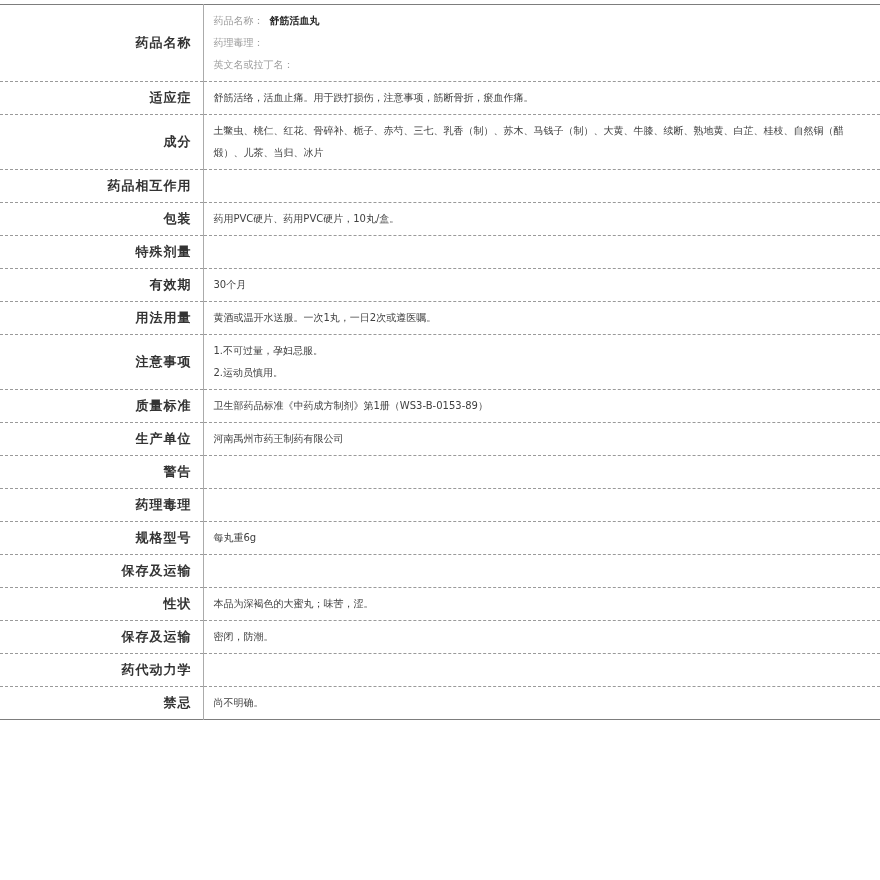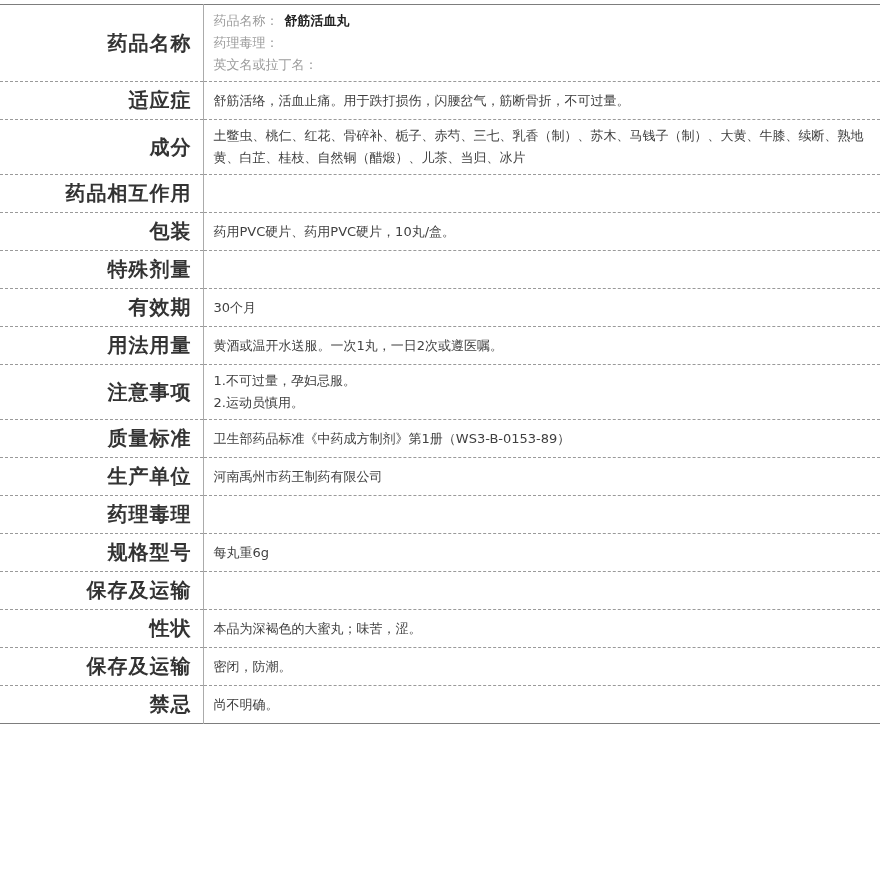--- a/index.html
+++ b/index.html
@@ -27,30 +27,30 @@
   table.drug-table col.c-label { width: 203px; }
   table.drug-table tr:not(:first-child) th,
   table.drug-table tr:not(:first-child) td {
     border-top: 1px dashed #9a9a9a;
   }
   th.label-cell {
     border-right: 1px solid #ababab;
     text-align: right;
     vertical-align: middle;
     padding: 5px 11px 5px 0;
-    font-size: 20px;
+    font-size: 13px;
     font-weight: bold;
     color: #333333;
     letter-spacing: 1px;
     height: 22px;
   }
   td.content-cell {
     vertical-align: middle;
     padding: 5px 10px;
-    font-size: 13px;
+    font-size: 10px;
     color: #404040;
     line-height: 22px;
     height: 22px;
     overflow: hidden;
     white-space: normal;
     word-break: break-all;
   }
   .name-line { line-height: 22px; }
   .name-line .sub-label { color: #9b9b9b; }
   .name-line .sub-value {
@@ -73,21 +73,21 @@
         <tr>
           <th class="label-cell">药品名称</th>
           <td class="content-cell">
             <div class="name-line"><span class="sub-label">药品名称：</span><span class="sub-value">舒筋活血丸</span></div>
             <div class="name-line"><span class="sub-label">药理毒理：</span></div>
             <div class="name-line"><span class="sub-label">英文名或拉丁名：</span></div>
           </td>
         </tr>
         <tr>
           <th class="label-cell">适应症</th>
-          <td class="content-cell">舒筋活络，活血止痛。用于跌打损伤，闪腰岔气，筋断骨折，不可过量。</td>
+          <td class="content-cell">舒筋活络，活血止痛。用于跌打损伤，注意事项，筋断骨折，瘀血作痛。</td>
         </tr>
         <tr>
           <th class="label-cell">成分</th>
           <td class="content-cell">土鳖虫、桃仁、红花、骨碎补、栀子、赤芍、三七、乳香（制）、苏木、马钱子（制）、大黄、牛膝、续断、熟地黄、白芷、桂枝、自然铜（醋煅）、儿茶、当归、冰片</td>
         </tr>
         <tr>
           <th class="label-cell">药品相互作用</th>
           <td class="content-cell"></td>
         </tr>
         <tr>
@@ -115,38 +115,46 @@
         </tr>
         <tr>
           <th class="label-cell">质量标准</th>
           <td class="content-cell">卫生部药品标准《中药成方制剂》第1册（WS3-B-0153-89）</td>
         </tr>
         <tr>
           <th class="label-cell">生产单位</th>
           <td class="content-cell">河南禹州市药王制药有限公司</td>
         </tr>
         <tr>
+          <th class="label-cell">警告</th>
+          <td class="content-cell"></td>
+        </tr>
+        <tr>
           <th class="label-cell">药理毒理</th>
           <td class="content-cell"></td>
         </tr>
         <tr>
           <th class="label-cell">规格型号</th>
           <td class="content-cell">每丸重6g</td>
         </tr>
         <tr>
           <th class="label-cell">保存及运输</th>
           <td class="content-cell"></td>
         </tr>
         <tr>
           <th class="label-cell">性状</th>
           <td class="content-cell">本品为深褐色的大蜜丸；味苦，涩。</td>
         </tr>
         <tr>
           <th class="label-cell">保存及运输</th>
           <td class="content-cell">密闭，防潮。</td>
         </tr>
         <tr>
+          <th class="label-cell">药代动力学</th>
+          <td class="content-cell"></td>
+        </tr>
+        <tr>
           <th class="label-cell">禁忌</th>
           <td class="content-cell">尚不明确。</td>
         </tr>
       </tbody>
   </table>
 </div>
 
 </body></html>

